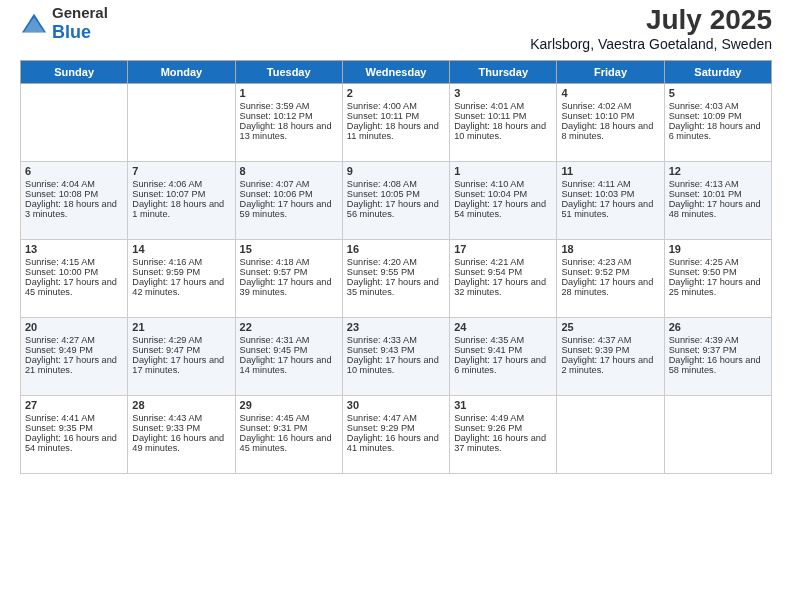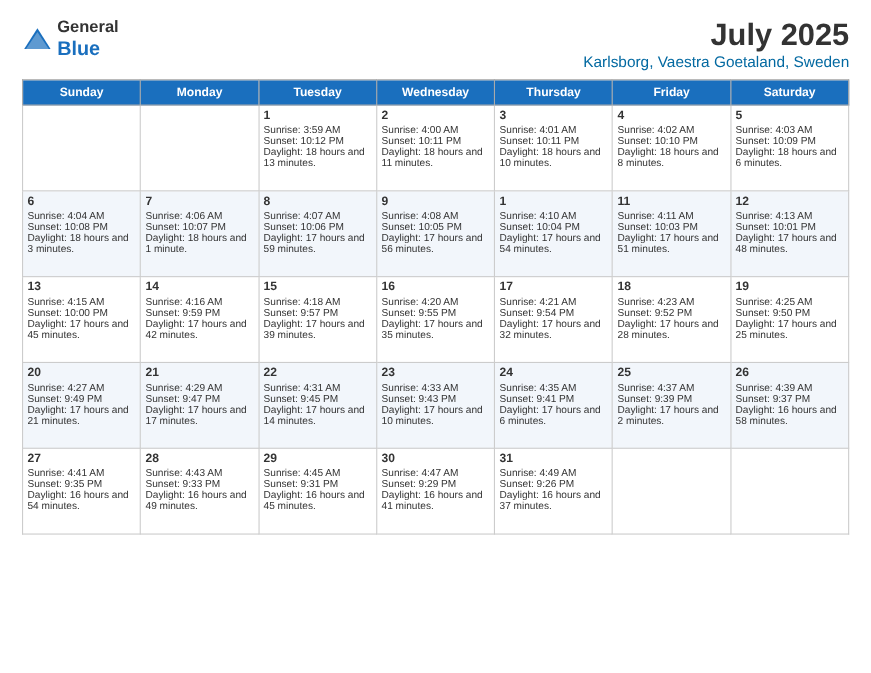--- a/index.html
+++ b/index.html
@@ -6,21 +6,21 @@
     body {
       font-family: Arial, sans-serif;
       background: #fff;
       width: 792px;
       height: 612px;
       overflow: hidden;
     }
     .page {
       width: 792px;
       height: 612px;
-      padding: 16px 20px;
+      padding: 4px 20px;
       background: #fff;
     }
     .header {
       display: flex;
       justify-content: space-between;
       align-items: flex-start;
       margin-bottom: 8px;
     }
     .logo {
       display: flex;
@@ -35,21 +35,21 @@
       text-align: right;
       margin-left: 34px;
     }
     .main-title {
       font-size: 28px;
       font-weight: bold;
       color: #333;
     }
     .subtitle {
       font-size: 14px;
-      color: #0369a1;
+      color: #0f172a;
       text-align: center;
     }
     table {
       width: 100%;
       border-collapse: collapse;
       table-layout: fixed;
     }
     .day-header {
       background-color: #1a6fbe;
       color: #fff;

